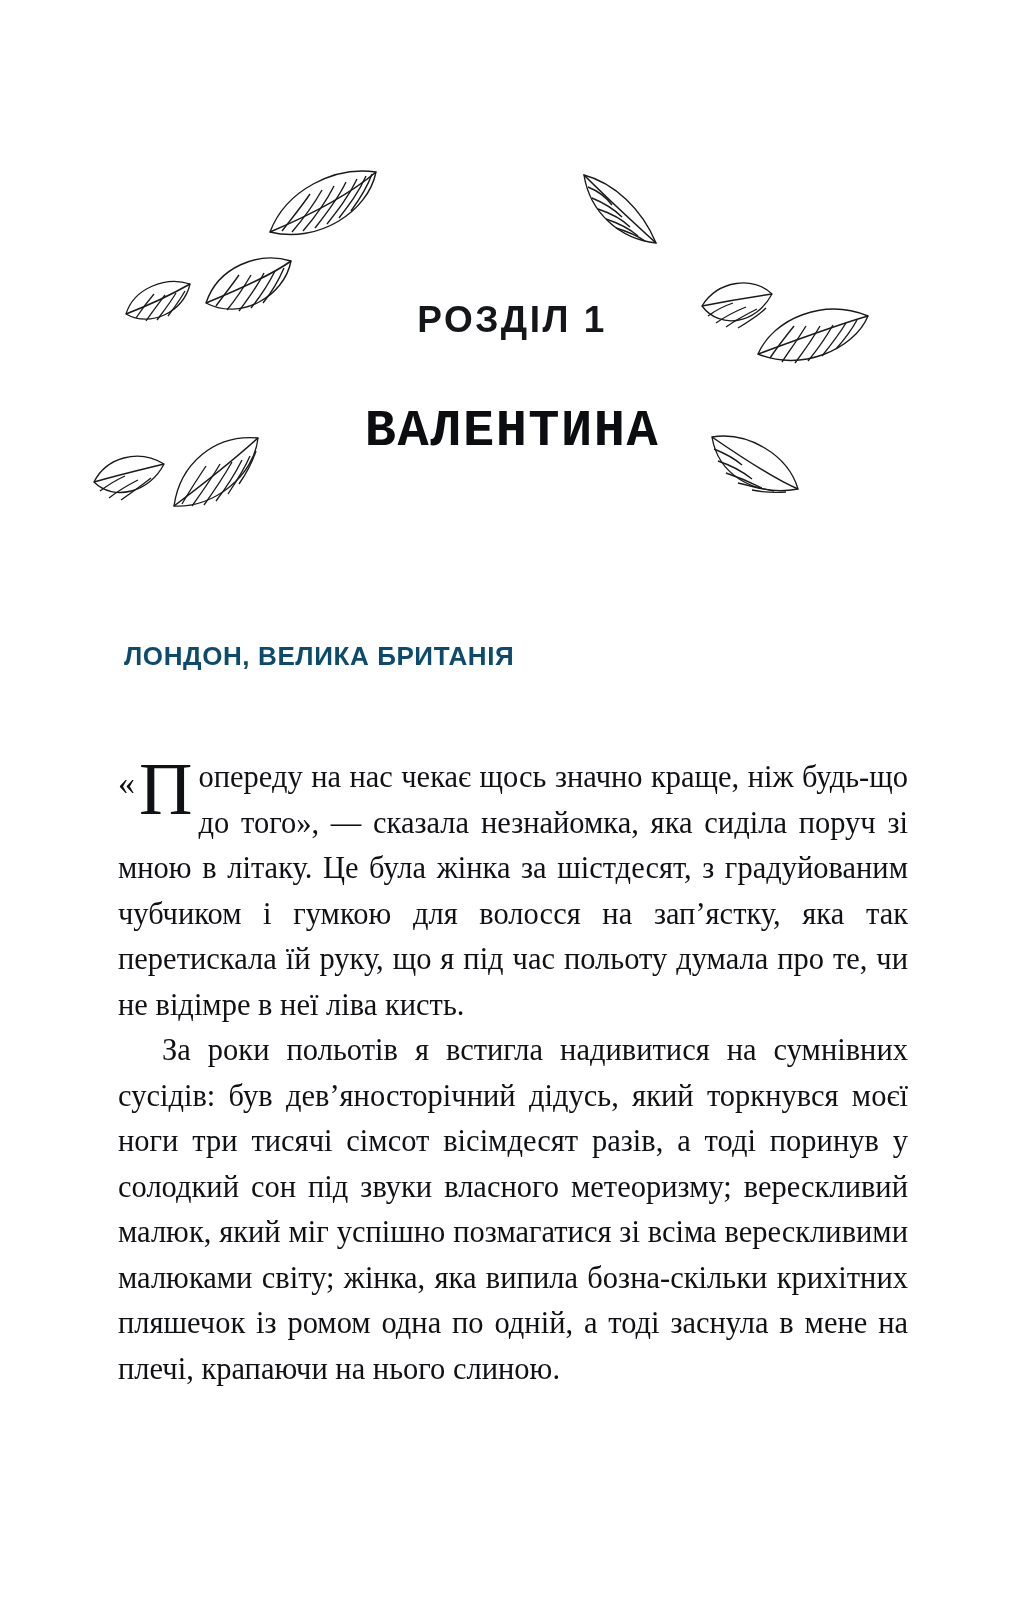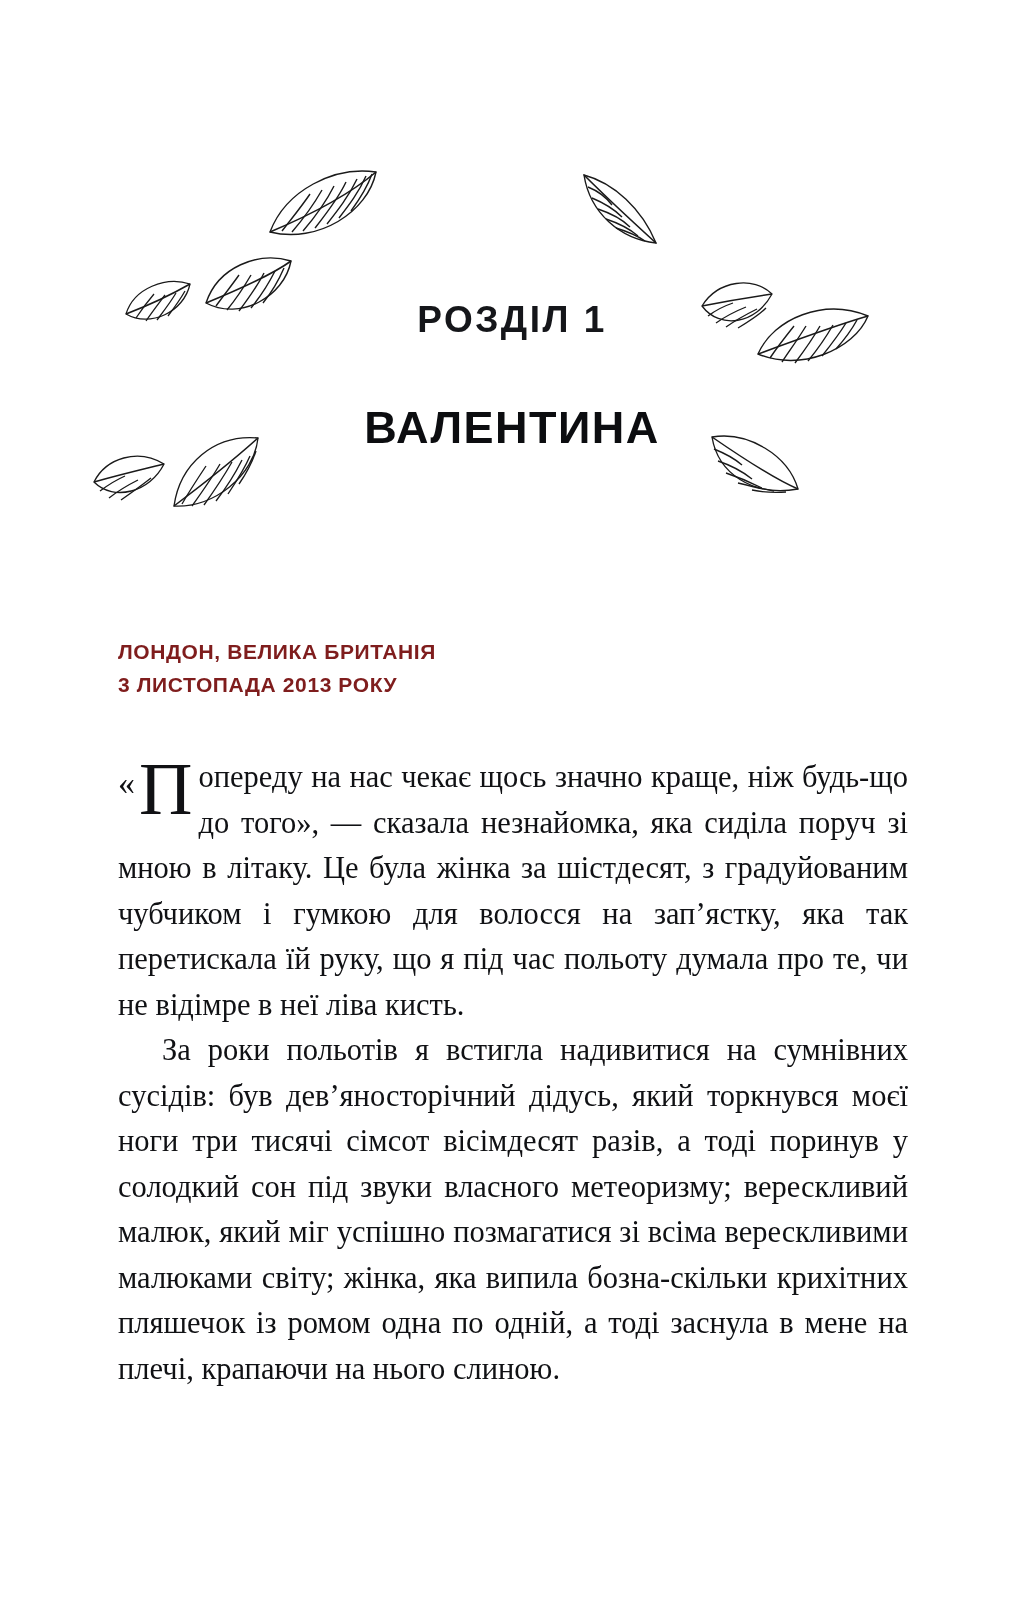--- a/index.html
+++ b/index.html
@@ -47,38 +47,38 @@
   .chapter-label {
     font-family: "Liberation Sans", sans-serif;
     font-weight: 700;
     font-size: 37px;
     letter-spacing: 2.5px;
     color: #15161a;
     line-height: 1.1;
   }
   .chapter-title {
     margin-top: 62px;
-    font-family: Liberation Sans, sans-serif;
+    font-family: Liberation Mono, monospace;
     font-weight: 700;
-    font-size: 45px;
+    font-size: 52px;
     letter-spacing: 1.5px;
     color: #0c0d10;
     line-height: 1.1;
   }
 
   
   .dateline {
     position: absolute;
-    left: 118px;
+    left: 124px;
     top: 636px;
     font-family: "Liberation Sans", sans-serif;
     font-weight: 700;
-    font-size: 21px;
+    font-size: 26px;
     letter-spacing: 0.6px;
-    color: #7f1d1d;
+    color: #0c4a6e;
     line-height: 1.55;
   }
   .dateline div {
     white-space: nowrap;
   }
 
   
   .body-text {
     position: absolute;
     left: 118px;
@@ -243,21 +243,20 @@
 
   </div>
 
   <div class="chapter-head">
     <div class="chapter-label">РОЗДІЛ 1</div>
     <div class="chapter-title">ВАЛЕНТИНА</div>
   </div>
 
   <div class="dateline">
     <div>ЛОНДОН, ВЕЛИКА БРИТАНІЯ</div>
-    <div>3 ЛИСТОПАДА 2013 РОКУ</div>
   </div>
 
   <div class="body-text">
     <p class="first">
       <span class="openquote">«</span>
       <span class="dropcap">П</span>
       <span>опереду на нас чекає щось значно краще, ніж будь-що до того», — сказала незнайомка, яка сиділа поруч зі мною в літаку. Це була жінка за шістдесят, з градуйованим чубчиком і гумкою для волосся на зап’ястку, яка так перетискала їй руку, що я під час польоту думала про те, чи не відімре в неї ліва кисть.</span>
     </p>
     <p>За роки польотів я встигла надивитися на сумнівних сусідів: був дев’яносторічний дідусь, який торкнувся моєї ноги три тисячі сімсот вісімдесят разів, а тоді поринув у солодкий сон під звуки власного метеоризму; верескливий малюк, який міг успішно позмагатися зі всіма верескливими малюками світу; жінка, яка випила бозна-скільки крихітних пляшечок із ромом одна по одній, а тоді заснула в мене на плечі, крапаючи на нього слиною.</p>
   </div>

